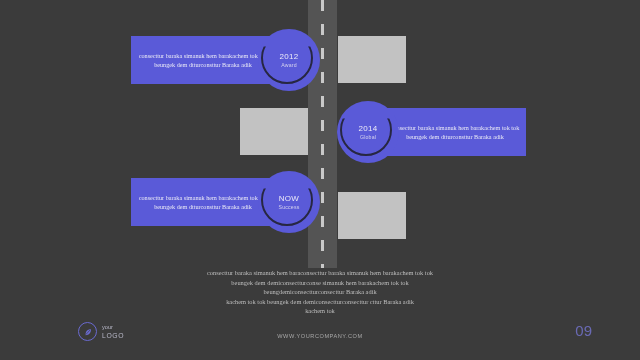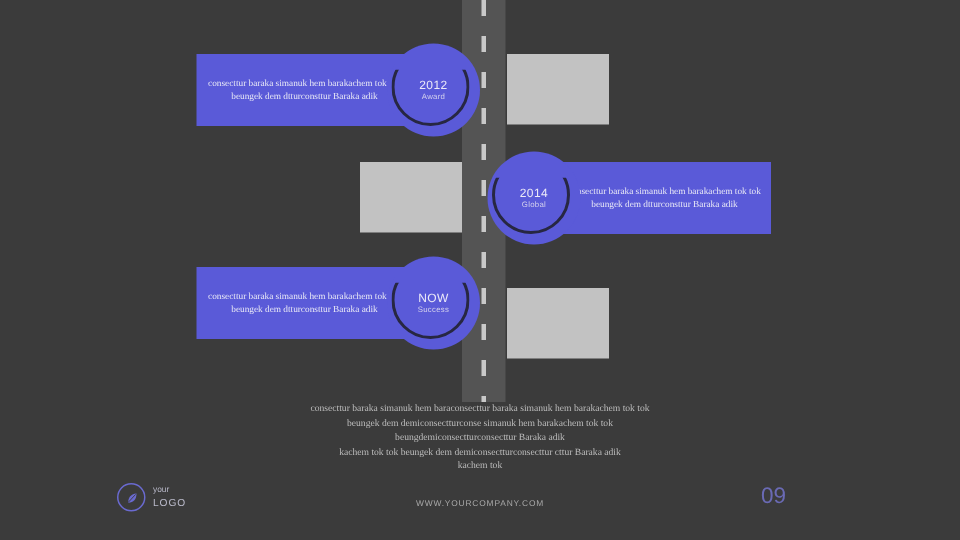--- a/index.html
+++ b/index.html
@@ -13,20 +13,21 @@
     font-family: "Liberation Serif", serif;
     overflow: hidden;
     position: relative;
   }
   #slide {
     position: absolute;
     inset: 0;
     width: 564px;
     height: 360px;
     background: #3b3b3b;
+    padding-left: 48px;
   }
 
   
   .road {
     position: absolute;
     left: 308px;
     top: 0;
     width: 29px;
     height: 268px;
     background: #545454;
@@ -52,21 +53,21 @@
   .photo.p1 { left: 338px; top: 36px;  width: 68px; height: 47px; }
   .photo.p2 { left: 240px; top: 108px; width: 68px; height: 47px; }
   .photo.p3 { left: 338px; top: 192px; width: 68px; height: 47px; }
 
   
   .row {
     position: absolute;
     height: 48px;
   }
   .row.r1 { left: 131px; top: 36px;  width: 177px; }
-  .row.r2 { left: 337px; top: 108px; width: 177px; }
+  .row.r2 { left: 349px; top: 108px; width: 177px; }
   .row.r3 { left: 131px; top: 178px; width: 177px; }
 
   .bar {
     position: absolute;
     top: 0;
     left: 0;
     width: 100%;
     height: 48px;
     background: #5a5ad8;
   }
@@ -186,21 +187,21 @@
     width: 640px;
     text-align: center;
     color: #a8a8a8;
     font-size: 5.6px;
     letter-spacing: .55px;
     font-family: "Liberation Sans", sans-serif;
   }
 
   .page-number {
     position: absolute;
-    right: 40px;
+    right: 20px;
     top: 322px;
     color: #6a6ab4;
     font-size: 15px;
     font-family: "Liberation Sans", sans-serif;
   }
 </style>
 </head>
 <body>
 
 <div id="slide">

